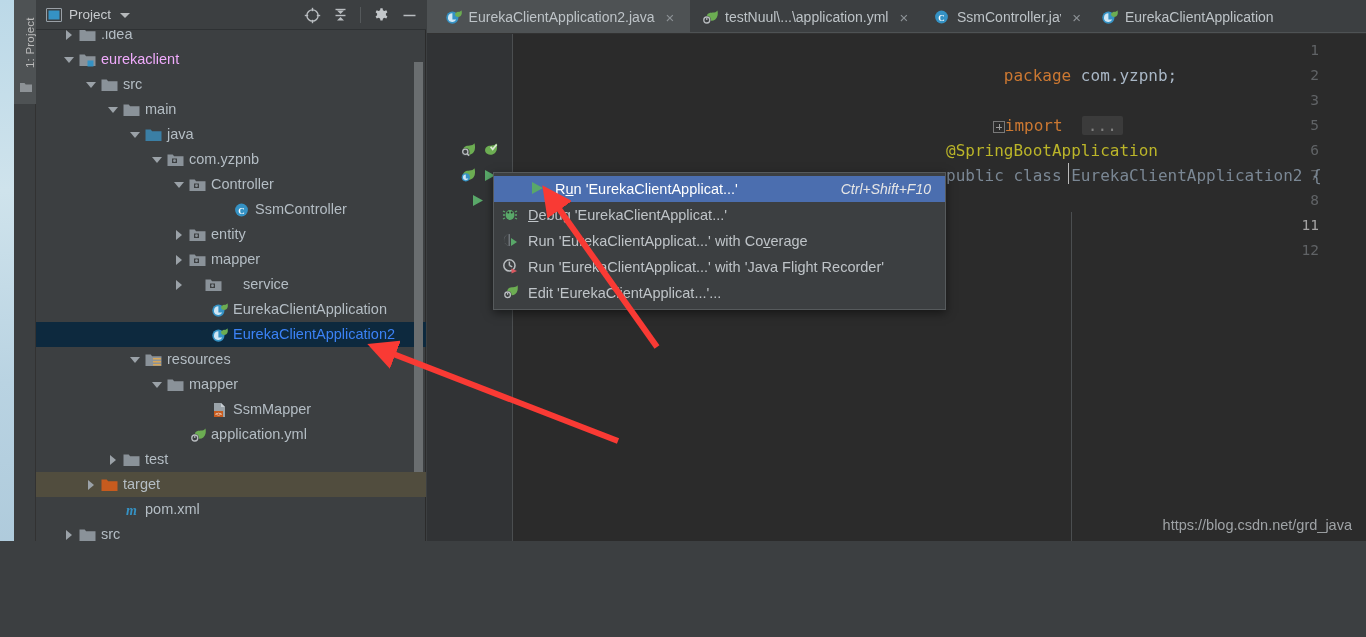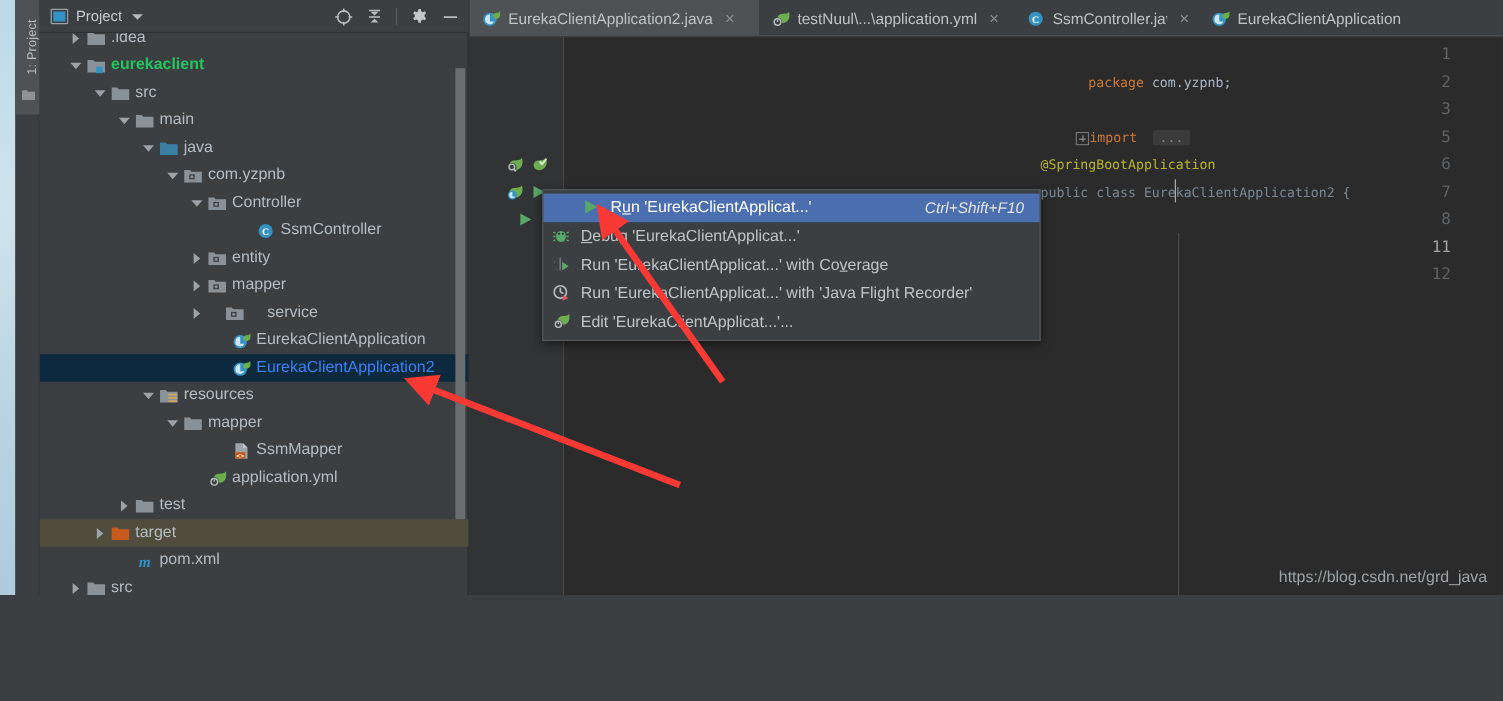--- a/index.html
+++ b/index.html
@@ -75,21 +75,21 @@
     overflow: hidden;
   }
   .tree-row {
     position: relative; height: 25px; display: flex; align-items: center;
     white-space: nowrap; font-size: 14.5px; color: #b4bdc4; cursor: default;
   }
   .tree-row .lbl { line-height: 1; }
   .tree-row.sel { background: #0d293e; }
   .tree-row.sel .lbl { color: #3b82f6; }
   .tree-row.hl { background: #514d3e; }
-  .tree-row.bold .lbl { font-weight: bold; color: #22c55e; }
+  .tree-row.bold .lbl { font-weight: normal; color: #f0abfc; }
   .twisty {
     width: 11px; height: 11px; margin-right: 4px; position: relative; flex: none;
   }
   .twisty.closed::before {
     content: ""; position: absolute; left: 2px; top: 1px;
     border-left: 6px solid #9ba2a8; border-top: 5px solid transparent; border-bottom: 5px solid transparent;
   }
   .twisty.open::before {
     content: ""; position: absolute; left: 0px; top: 3px;
     border-top: 6px solid #9ba2a8; border-left: 5px solid transparent; border-right: 5px solid transparent;
@@ -134,21 +134,21 @@
     position: absolute; left: 86px; top: 34px; width: 853px; height: 603px; background: #2b2b2b;
   }
   .lnum {
     position: absolute; right: 0; width: 85px; padding-right: 47px;
     text-align: right; font-family: "DejaVu Sans Mono", monospace;
     font-size: 14.5px; color: #606366; height: 25px; line-height: 25px;
   }
   .lnum.cur { color: #a4a3a3; }
   .codeline {
     position: absolute; left: 0; font-family: "DejaVu Sans Mono", monospace;
-    font-size: 12px; height: 25px; line-height: 25px; color: #a9b7c6; white-space: pre;
+    font-size: 16px; height: 25px; line-height: 25px; color: #a9b7c6; white-space: pre;
   }
   .kw { color: #cc7832; }
   .ann { color: #bbb529; }
   .cls { color: #a9b7c6; }
   .fold {
     display: inline-block; width: 12px; height: 12px; border: 1px solid #787878;
     position: relative; vertical-align: middle; margin-right: 0px;
   }
   .fold::before { content:""; position:absolute; left:2px; top:5px; width:6px; height:1px; background:#9a9a9a;}
   .fold::after { content:""; position:absolute; left:5px; top:2px; width:1px; height:6px; background:#9a9a9a;}
@@ -440,21 +440,21 @@
               <path d="M0.5 2.5h5.2l1.4 1.7H16.5V14H0.5z" fill="#8a9299"></path>
             </svg></span>
           <span class="lbl">main</span>
         </div>
       </div>
     <div class="tree-scroll"></div>
   </div>
 
   <div class="editor-area">
     <div class="tabbar" id="tabbar">
-        <div class="tab active" style="left: 0px; width: 263px;">
+        <div class="tab active" style="left: 0px; width: 263px; justify-content: center;">
           <span style="width: 17px; height: 16px; flex: 0 0 auto;"><svg width="17" height="16" viewBox="0 0 17 16">
               <circle cx="7.4" cy="8.6" r="6.1" fill="#3592c4"></circle>
               <path d="M7.4 4.2a4.4 4.4 0 103.9 6.4H7.4z" fill="#cfe6f4"></path>
               <path d="M16.4 1.2c-1 2.2-4 1.1-5.6 2.6-1.3 1.2-.8 3.1.5 3.8 2.1 1.2 4.9 0 5.4-2.6.3-1.4.1-2.9-.3-3.8z" fill="#6cad52"></path>
             </svg></span>
           <span style="overflow: hidden;">EurekaClientApplication2.java</span>
           <span class="x">×</span>
         </div>
         <div class="tab" style="left: 263px; width: 232px;">
           <span style="width: 17px; height: 16px; flex: 0 0 auto;"><svg width="17" height="16" viewBox="0 0 17 16">

